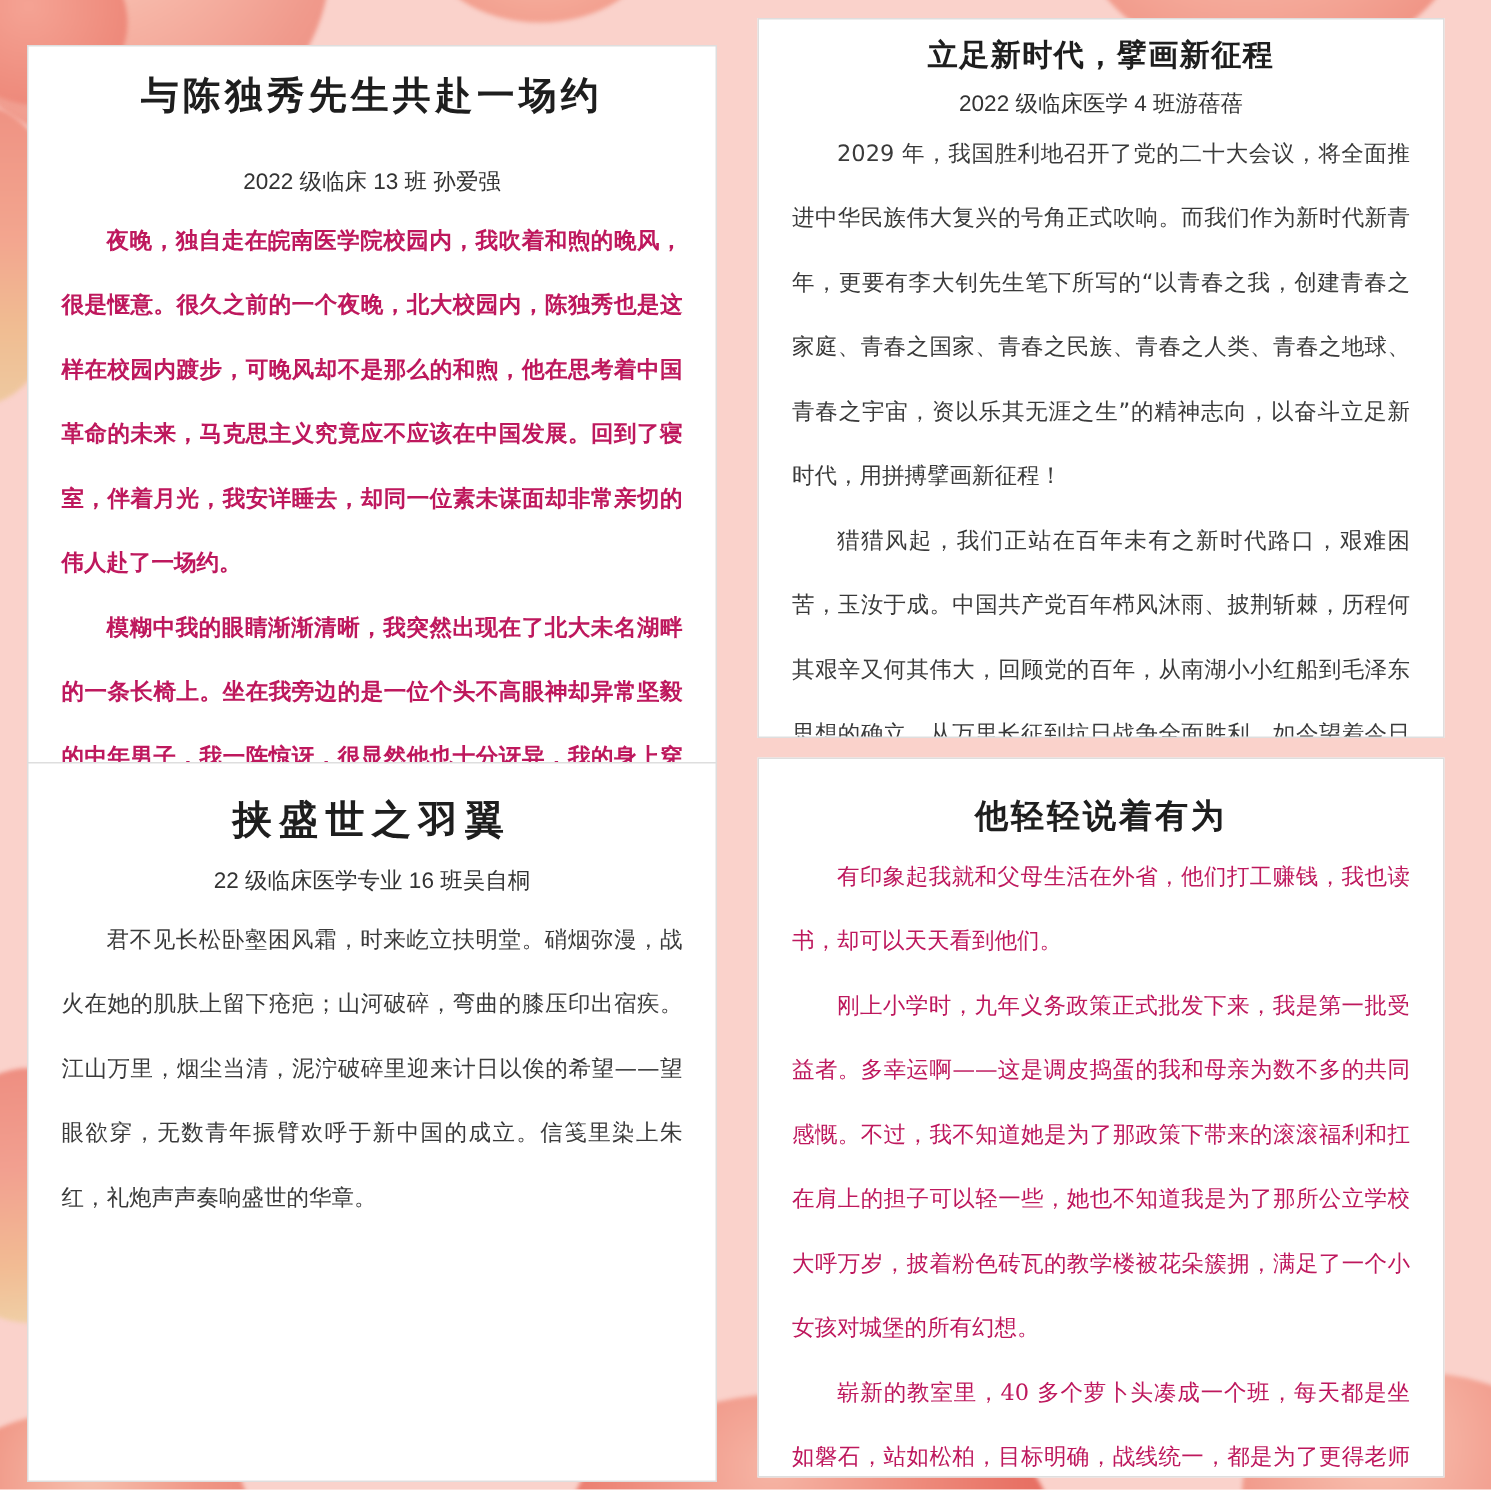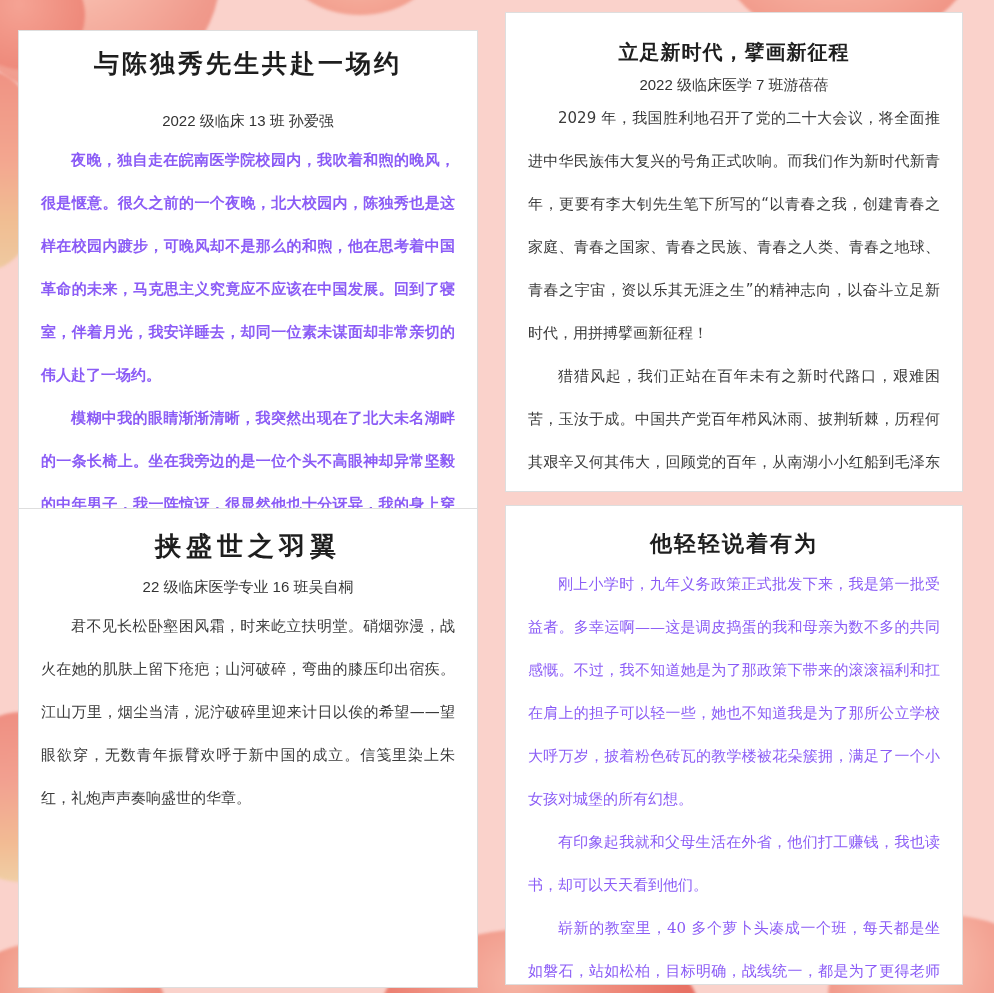--- a/index.html
+++ b/index.html
@@ -27,29 +27,29 @@
   .p-h{left:828px;top:915px;width:230px;height:160px;border-radius:50%;
        background:radial-gradient(circle at 40% 30%,#f9c5b4 0%,#f1998a 55%,#ec8375 100%);}
 
   
   .panel{position:absolute;z-index:2;background:#ffffff;border:1px solid #dedede;
          box-sizing:border-box;padding:0 22px;overflow:hidden;color:#2f2f2f;}
   .panel .title{text-align:center;font-weight:bold;color:#1e1e1e;margin:0;
          font-family:"DejaVu Serif","Liberation Serif",serif;}
   .panel .byline{text-align:center;font-size:15px;color:#333;}
   .panel .body p{margin:0;font-size:15px;line-height:43px;text-align:justify;
-         text-indent:2em;color:#8b5cf6;}
+         text-indent:2em;color:#be185d;}
 
   .panel-1{left:18px;top:30px;width:460px;height:508px;padding-top:16px;}
   .panel-1 .title{font-size:25px;letter-spacing:3px;}
   .panel-1 .byline{margin-top:32px;}
   .panel-1 .body{margin-top:8px;}
   .panel-1 .body p{font-family:"DejaVu Serif","Liberation Serif",serif;font-weight:bold;}
 
-  .panel-2{left:505px;top:12px;width:458px;height:480px;padding-top:26px;}
+  .panel-2{left:505px;top:12px;width:458px;height:480px;padding-top:10px;}
   .panel-2 .title{font-size:20px;letter-spacing:1px;}
   .panel-2 .byline{margin-top:10px;}
   .panel-2 .body{margin-top:2px;}
   .panel-2 .body p{font-family:"DejaVu Sans","Liberation Sans",sans-serif;color:#3a3a3a;}
 
   .panel-3{left:18px;top:508px;width:460px;height:480px;padding-top:20px;}
   .panel-3 .title{font-size:26px;letter-spacing:5px;}
   .panel-3 .byline{margin-top:14px;}
   .panel-3 .body{margin-top:8px;}
   .panel-3 .body p{font-family:"DejaVu Sans","Liberation Sans",sans-serif;color:#3a3a3a;}
@@ -79,37 +79,37 @@
     <h2 class="title">与陈独秀先生共赴一场约</h2>
     <div class="byline">2022 级临床 13 班 孙爱强</div>
     <div class="body">
         <p>夜晚，独自走在皖南医学院校园内，我吹着和煦的晚风，很是惬意。很久之前的一个夜晚，北大校园内，陈独秀也是这样在校园内踱步，可晚风却不是那么的和煦，他在思考着中国革命的未来，马克思主义究竟应不应该在中国发展。回到了寝室，伴着月光，我安详睡去，却同一位素未谋面却非常亲切的伟人赴了一场约。</p>
         <p>模糊中我的眼睛渐渐清晰，我突然出现在了北大未名湖畔的一条长椅上。坐在我旁边的是一位个头不高眼神却异常坚毅的中年男子，我一阵惊讶，很显然他也十分讶异，我的身上穿的衣服和他的就不像是一个时代的人。他好奇的问：“小伙子你从哪里来？”我笑着说：“我从安徽来，您这身打扮很像电视剧里中华民国时期的打扮啊。”先生的表情变得茫然：“何为电视剧？”听到这，我感觉事情并不简单，我问道：“先生今年是哪一年了”？答曰：“1919年。”听到这我</p>
       </div>
   </section>
 
   <section class="panel panel-2">
     <h2 class="title">立足新时代，擘画新征程</h2>
-    <div class="byline">2022 级临床医学 7 班游蓓蓓</div>
+    <div class="byline">2022 级临床医学 4 班游蓓蓓</div>
     <div class="body">
         <p>2029 年，我国胜利地召开了党的二十大会议，将全面推进中华民族伟大复兴的号角正式吹响。而我们作为新时代新青年，更要有李大钊先生笔下所写的“以青春之我，创建青春之家庭、青春之国家、青春之民族、青春之人类、青春之地球、青春之宇宙，资以乐其无涯之生”的精神志向，以奋斗立足新时代，用拼搏擘画新征程！</p>
         <p>猎猎风起，我们正站在百年未有之新时代路口，艰难困苦，玉汝于成。中国共产党百年栉风沐雨、披荆斩棘，历程何其艰辛又何其伟大，回顾党的百年，从南湖小小红船到毛泽东思想的确立，从万里长征到抗日战争全面胜利，如今望着今日中共二十大的顺利召开，我不禁百感交集，同时也更加坚定了加入中国共产党的远大目标理想，我深知我们要矢志不渝听党话、跟党走，犯其至难而图其至远，一往无前、顽强拼搏，让明天的中国更加美好。</p>
       </div>
   </section>
 
   <section class="panel panel-3">
     <h2 class="title">挟盛世之羽翼</h2>
     <div class="byline">22 级临床医学专业 16 班吴自桐</div>
     <div class="body">
         <p>君不见长松卧壑困风霜，时来屹立扶明堂。硝烟弥漫，战火在她的肌肤上留下疮疤；山河破碎，弯曲的膝压印出宿疾。江山万里，烟尘当清，泥泞破碎里迎来计日以俟的希望——望眼欲穿，无数青年振臂欢呼于新中国的成立。信笺里染上朱红，礼炮声声奏响盛世的华章。</p>
       </div>
   </section>
 
   <section class="panel panel-4">
     <h2 class="title">他轻轻说着有为</h2>
     <div class="body">
+        <p>有印象起我就和父母生活在外省，他们打工赚钱，我也读书，却可以天天看到他们。</p>
         <p>刚上小学时，九年义务政策正式批发下来，我是第一批受益者。多幸运啊——这是调皮捣蛋的我和母亲为数不多的共同感慨。不过，我不知道她是为了那政策下带来的滚滚福利和扛在肩上的担子可以轻一些，她也不知道我是为了那所公立学校大呼万岁，披着粉色砖瓦的教学楼被花朵簇拥，满足了一个小女孩对城堡的所有幻想。</p>
-        <p>有印象起我就和父母生活在外省，他们打工赚钱，我也读书，却可以天天看到他们。</p>
         <p>崭新的教室里，40 多个萝卜头凑成一个班，每天都是坐如磐石，站如松柏，目标明确，战线统一，都是为了更得老师青睐，更受大家欢迎。在这种环境里我也不由收敛起以前的乖张痞气，不再漫无目的的耍乐，大家都希望的也变成了我的渴望。</p>
       </div>
   </section>
 
 </div>
 
 </body></html>

